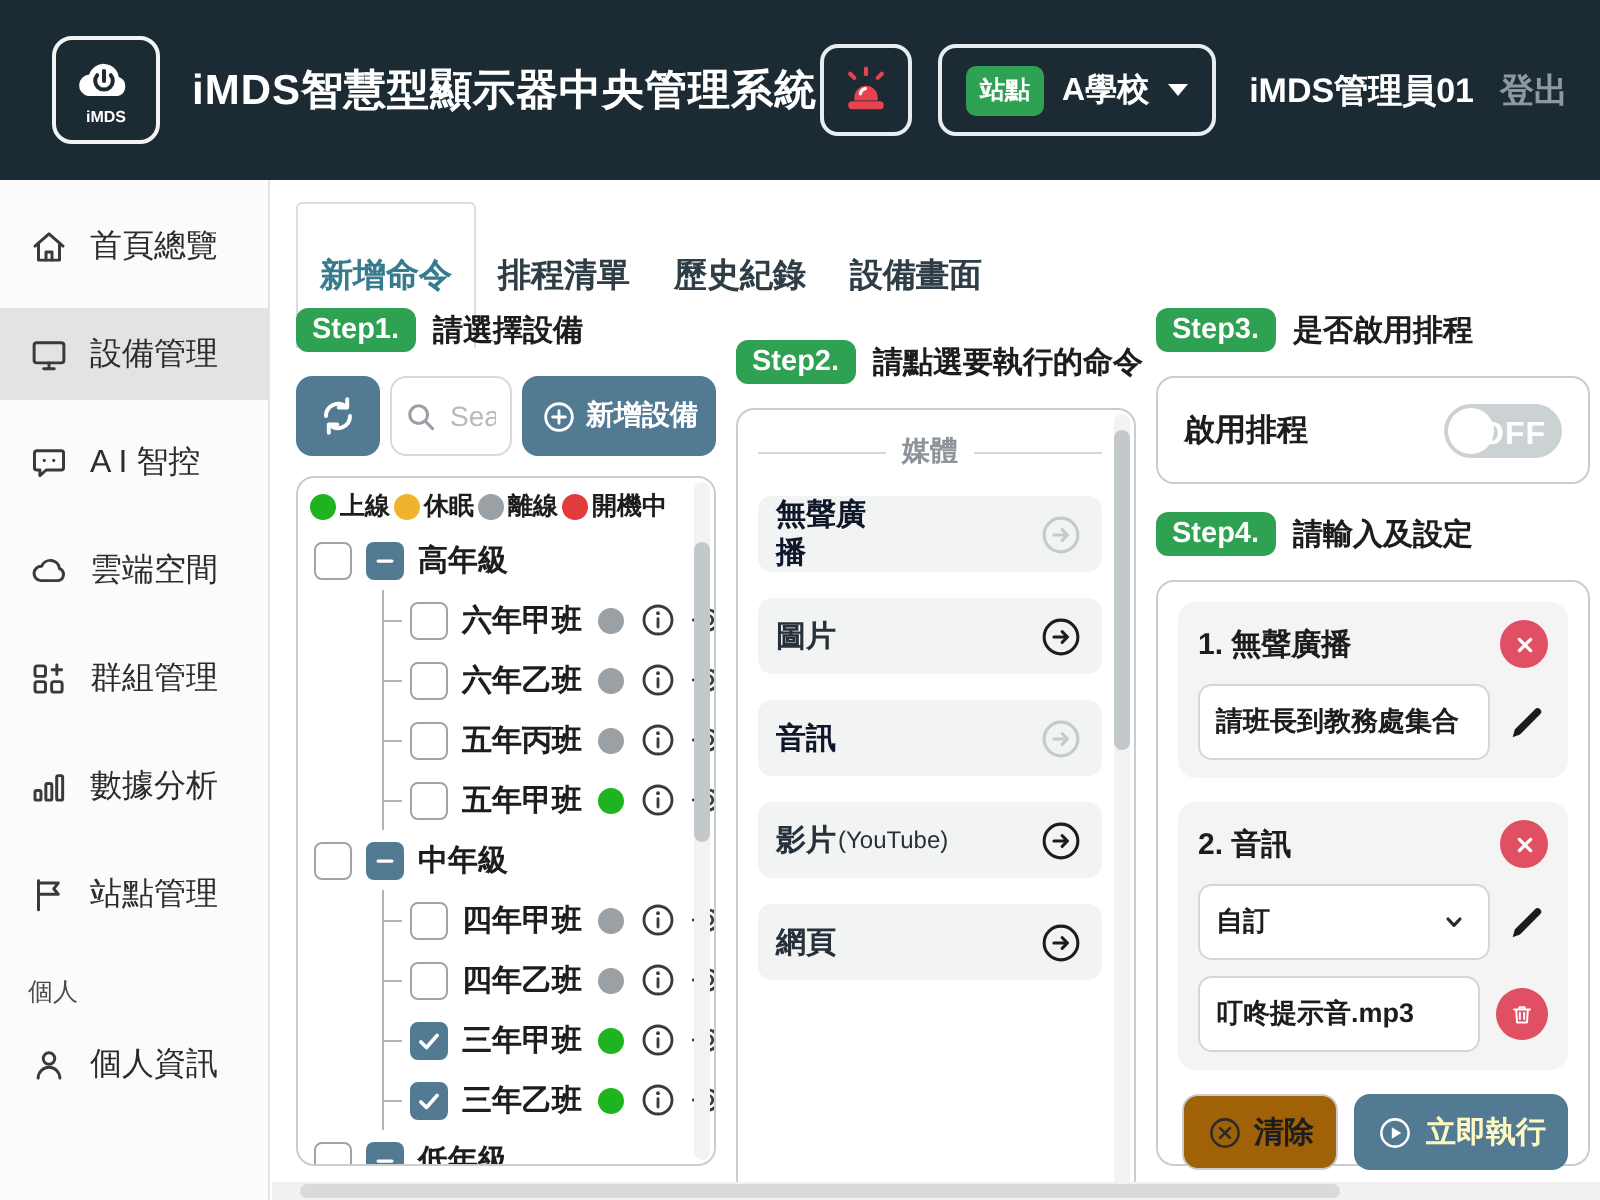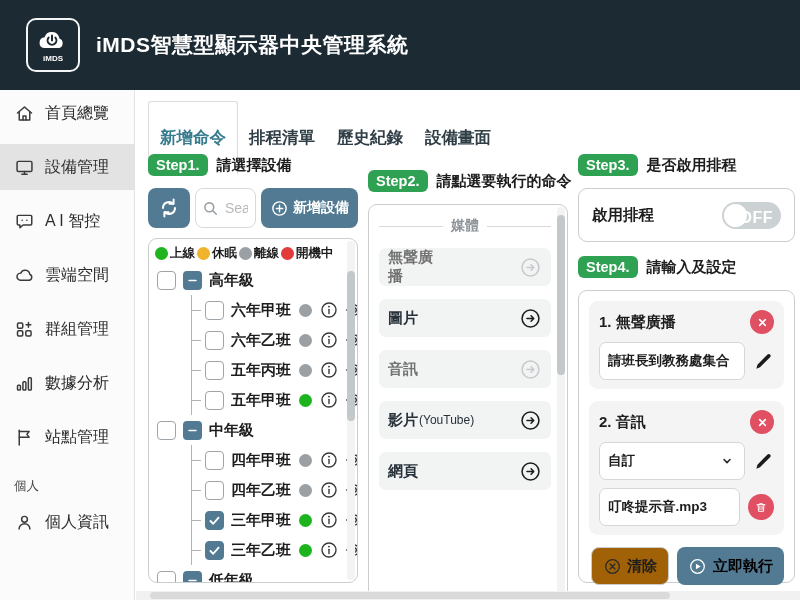--- a/index.html
+++ b/index.html
@@ -20,21 +20,21 @@
     padding:0 12px;gap:9px;cursor:pointer;}
   .site-badge{background:#2ea152;color:#fff;font-size:12.5px;font-weight:bold;padding:4px 7px;border-radius:5px;}
   .site-value{color:#fff;font-size:16px;font-weight:bold;}
   .caret-down{width:0;height:0;border-left:5px solid transparent;border-right:5px solid transparent;
     border-top:6px solid #fff;}
   .user-name{color:#fff;font-size:17px;font-weight:bold;margin-left:4px;white-space:nowrap;}
   .logout{color:#8d99a1;font-size:17px;font-weight:bold;cursor:pointer;white-space:nowrap;}
 
   
   .sidebar{position:absolute;top:90px;left:0;width:135px;height:510px;background:#fbfbfb;
-    border-right:1px solid #e3e3e3;}
+    border-right:1px solid #e3e3e3;padding-top:10px;}
   .side-item{height:46px;display:flex;align-items:center;gap:10px;padding-left:14px;
     font-size:16px;color:#2c2c2c;cursor:pointer;margin-bottom:8px;}
   .side-item.active{background:#e3e3e3;}
   .side-icon svg{width:21px;height:21px;}
   .side-section{font-size:12.5px;color:#4a4a4a;padding:10px 0 4px 14px;}
 
   
   .tabs{position:absolute;left:148px;top:101px;display:flex;align-items:flex-end;}
   .tab{font-size:16.5px;font-weight:bold;color:#2f3e46;padding:25px 11px;cursor:pointer;white-space:nowrap;}
   .tab.active{color:#377b8e;background:#fff;border:1px solid #dcdcdc;border-bottom:none;border-radius:3px 3px 0 0;}
@@ -80,21 +80,21 @@
   .vthumb{position:absolute;left:0;width:8px;background:#c3c8cb;border-radius:4px;}
 
   
   .col2{position:absolute;left:368px;top:168px;width:200px;}
   .media-panel{height:395px;padding:8px 16px 8px 10px;overflow:hidden;}
   .media-header{display:flex;align-items:center;gap:8px;margin:4px 0 2px;}
   .media-header .line{flex:1;height:1px;background:#d8d8d8;}
   .media-header .label{color:#8d9398;font-size:14px;font-weight:bold;}
   .media-item{height:38px;border-radius:7px;background:#f2f3f3;display:flex;align-items:center;
     padding:0 9px;margin:13px 0;font-size:15px;font-weight:bold;color:#27313a;cursor:pointer;}
-  .media-item.disabled{color:#737373;cursor:default;gap:42px;}
+  .media-item.disabled{color:#0f172a;cursor:default;gap:42px;}
   .media-item .suffix{font-size:12px;font-weight:normal;margin-left:1px;}
   .media-arrow{margin-left:auto;color:#1d1d1d;}
   .media-item.disabled .media-arrow{color:#c6cacc;}
   .media-arrow svg{width:23px;height:23px;}
 
   
   .col3{position:absolute;left:578px;top:152px;width:217px;}
   .schedule-panel{height:54px;display:flex;align-items:center;justify-content:space-between;
     padding:0 13px;margin-bottom:12px;}
   .schedule-label{font-size:15.5px;font-weight:bold;color:#1d1d1d;}
@@ -116,41 +116,60 @@
   .select-field svg{width:18px;height:18px;flex:none;}
   .pencil{flex:none;cursor:pointer;}
   .pencil svg{width:21px;height:21px;}
   .trashbtn{width:26px;height:26px;border-radius:50%;background:#e04f62;border:none;display:flex;
     align-items:center;justify-content:center;cursor:pointer;flex:none;padding:0;}
   .trashbtn svg{width:16px;height:16px;}
   .settings-footer{margin-top:auto;display:flex;justify-content:flex-end;gap:8px;}
   .clear-btn{height:38px;background:#a16207;border:1.5px solid #c9cdd0;border-radius:8px;color:#1d1d1d;
     font-size:15px;font-weight:bold;display:flex;align-items:center;gap:5px;padding:0 11px;
     cursor:pointer;font-family:inherit;}
-  .exec-btn{height:38px;background:#527a92;border:none;border-radius:8px;color:#000000;font-size:15px;
+  .exec-btn{height:38px;background:#527a92;border:none;border-radius:8px;color:#fef9c3;font-size:15px;
     font-weight:bold;display:flex;align-items:center;gap:6px;padding:0 11px;cursor:pointer;font-family:inherit;}
   .clear-btn svg,.exec-btn svg{width:19px;height:19px;}
 
   
   .hscroll{position:absolute;left:136px;right:0;bottom:0;height:9px;background:#f1f1f1;}
   .hthumb{position:absolute;left:14px;top:1px;height:7px;width:520px;background:#dadada;border-radius:4px;}
 </style>
 </head>
 <body>
 
 <div class="header">
   <div class="logo-box">
     <svg width="40" height="40" viewBox="0 0 40 40">
       <path d="M11 23 a5.4 5.4 0 0 1 .6-10.7 A7.6 7.6 0 0 1 26.4 13.5 A5 5 0 0 1 26 23 z" fill="#fff"></path>
       <path d="M19 10.5 v5" stroke="#1c2a33" stroke-width="2" stroke-linecap="round"></path>
       <path d="M15.6 12.6 a4.4 4.4 0 1 0 6.8 0" fill="none" stroke="#1c2a33" stroke-width="2" stroke-linecap="round"></path>
       <text x="20" y="36" text-anchor="middle" font-size="8" font-weight="bold" fill="#fff" font-family="Liberation Sans, sans-serif">iMDS</text>
     </svg>
   </div>
   <div class="app-title">iMDS智慧型顯示器中央管理系統</div>
+  <div class="header-right">
+    <button class="alarm-btn">
+      <span>
+        <svg width="28" height="28" viewBox="0 0 24 24">
+          <path d="M12 2.8 v2.4 M5.2 5 l1.8 1.8 M18.8 5 l-1.8 1.8" stroke="#e8414f" stroke-width="1.8" stroke-linecap="round"></path>
+          <path d="M7 15.2 a5 5 0 0 1 10 0 v1.3 H7 z" fill="#e8414f"></path>
+          <path d="M9.6 13.6 a2.7 2.7 0 0 1 2.1-2.2" stroke="#fff" stroke-width="1.4" fill="none" stroke-linecap="round"></path>
+          <rect x="4.4" y="16.8" width="15.2" height="3.4" rx="1.6" fill="#e8414f"></rect>
+        </svg>
+      </span>
+    </button>
+    <div class="site-select">
+      <span class="site-badge">站點</span>
+      <span class="site-value">A學校</span>
+      <span class="caret-down"></span>
+    </div>
+    <span class="user-name">iMDS管理員01</span>
+    <span class="logout">登出</span>
+  </div>
 </div>
 
 <div class="sidebar" id="sidebar-list">
     <div class="side-item ">
          <span class="side-icon">
         <svg viewBox="0 0 24 24" fill="none" stroke="#3a3a3a" stroke-width="1.7" stroke-linecap="round" stroke-linejoin="round">
           <path d="M4 11.5 L12 4.5 L20 11.5"></path>
           <path d="M6 10.2 V19.5 H18 V10.2"></path>
           <path d="M10.3 19.5 v-4.6 h3.4 v4.6"></path>
         </svg>

